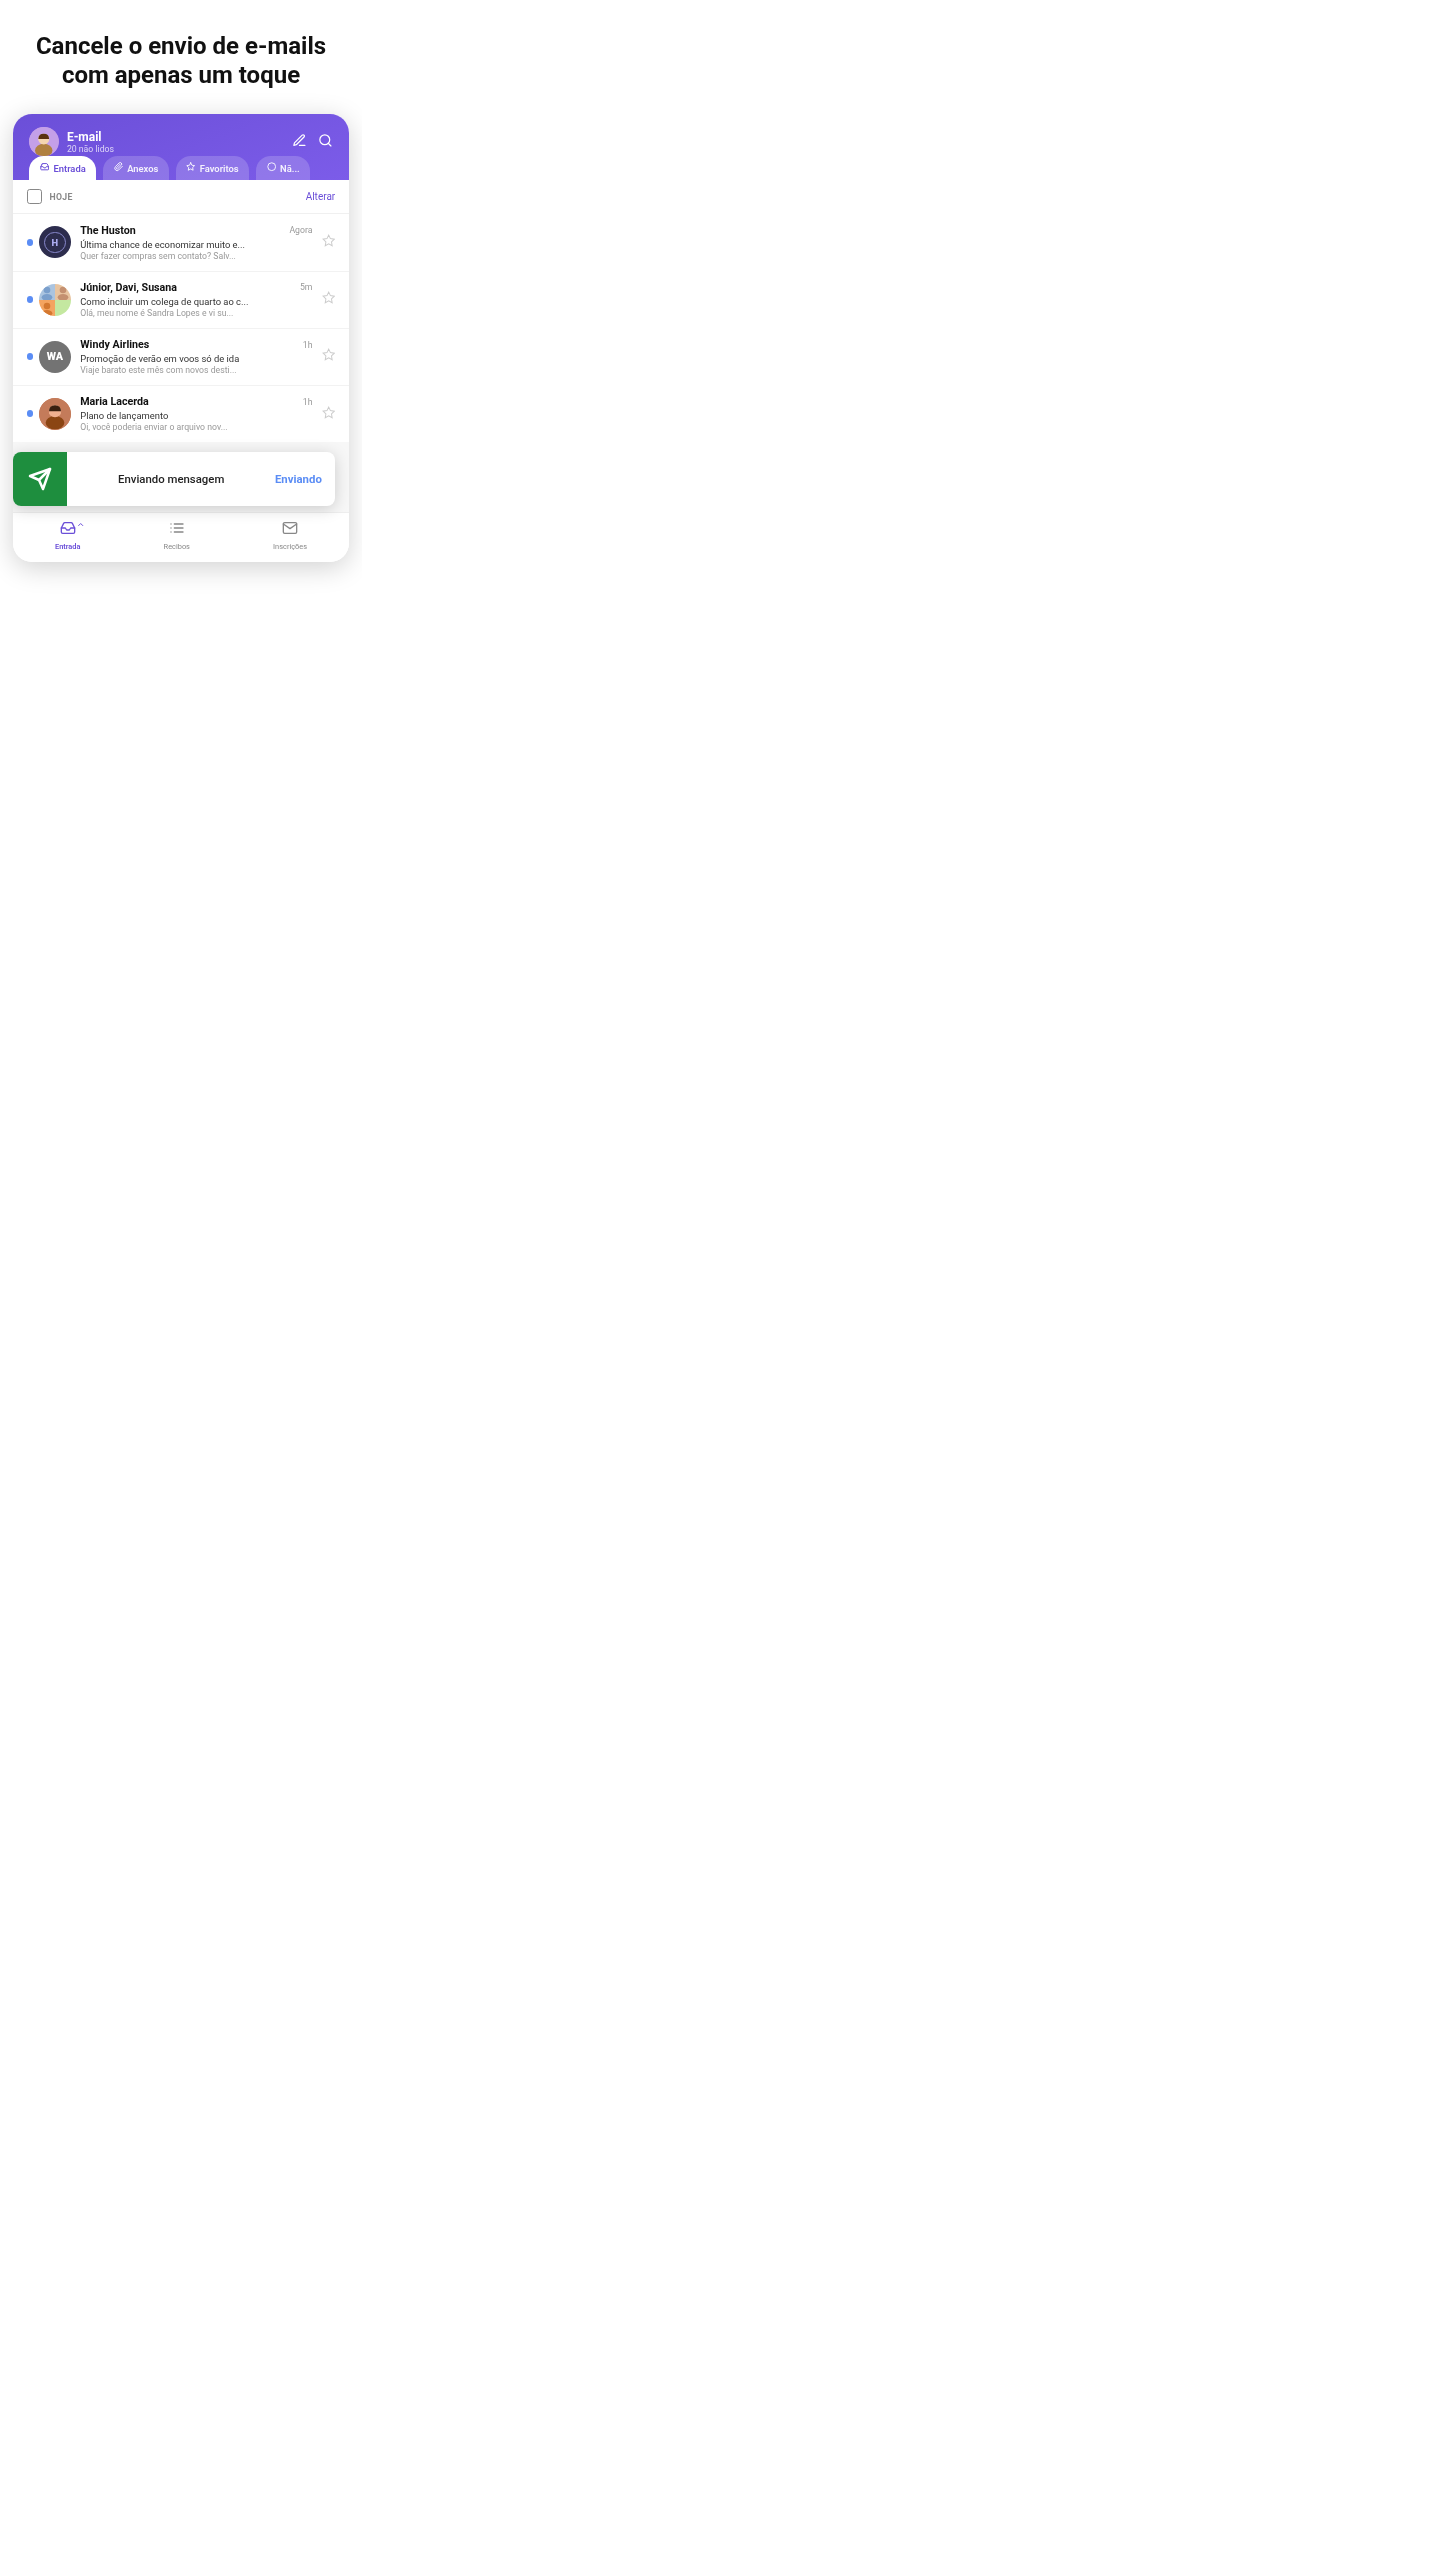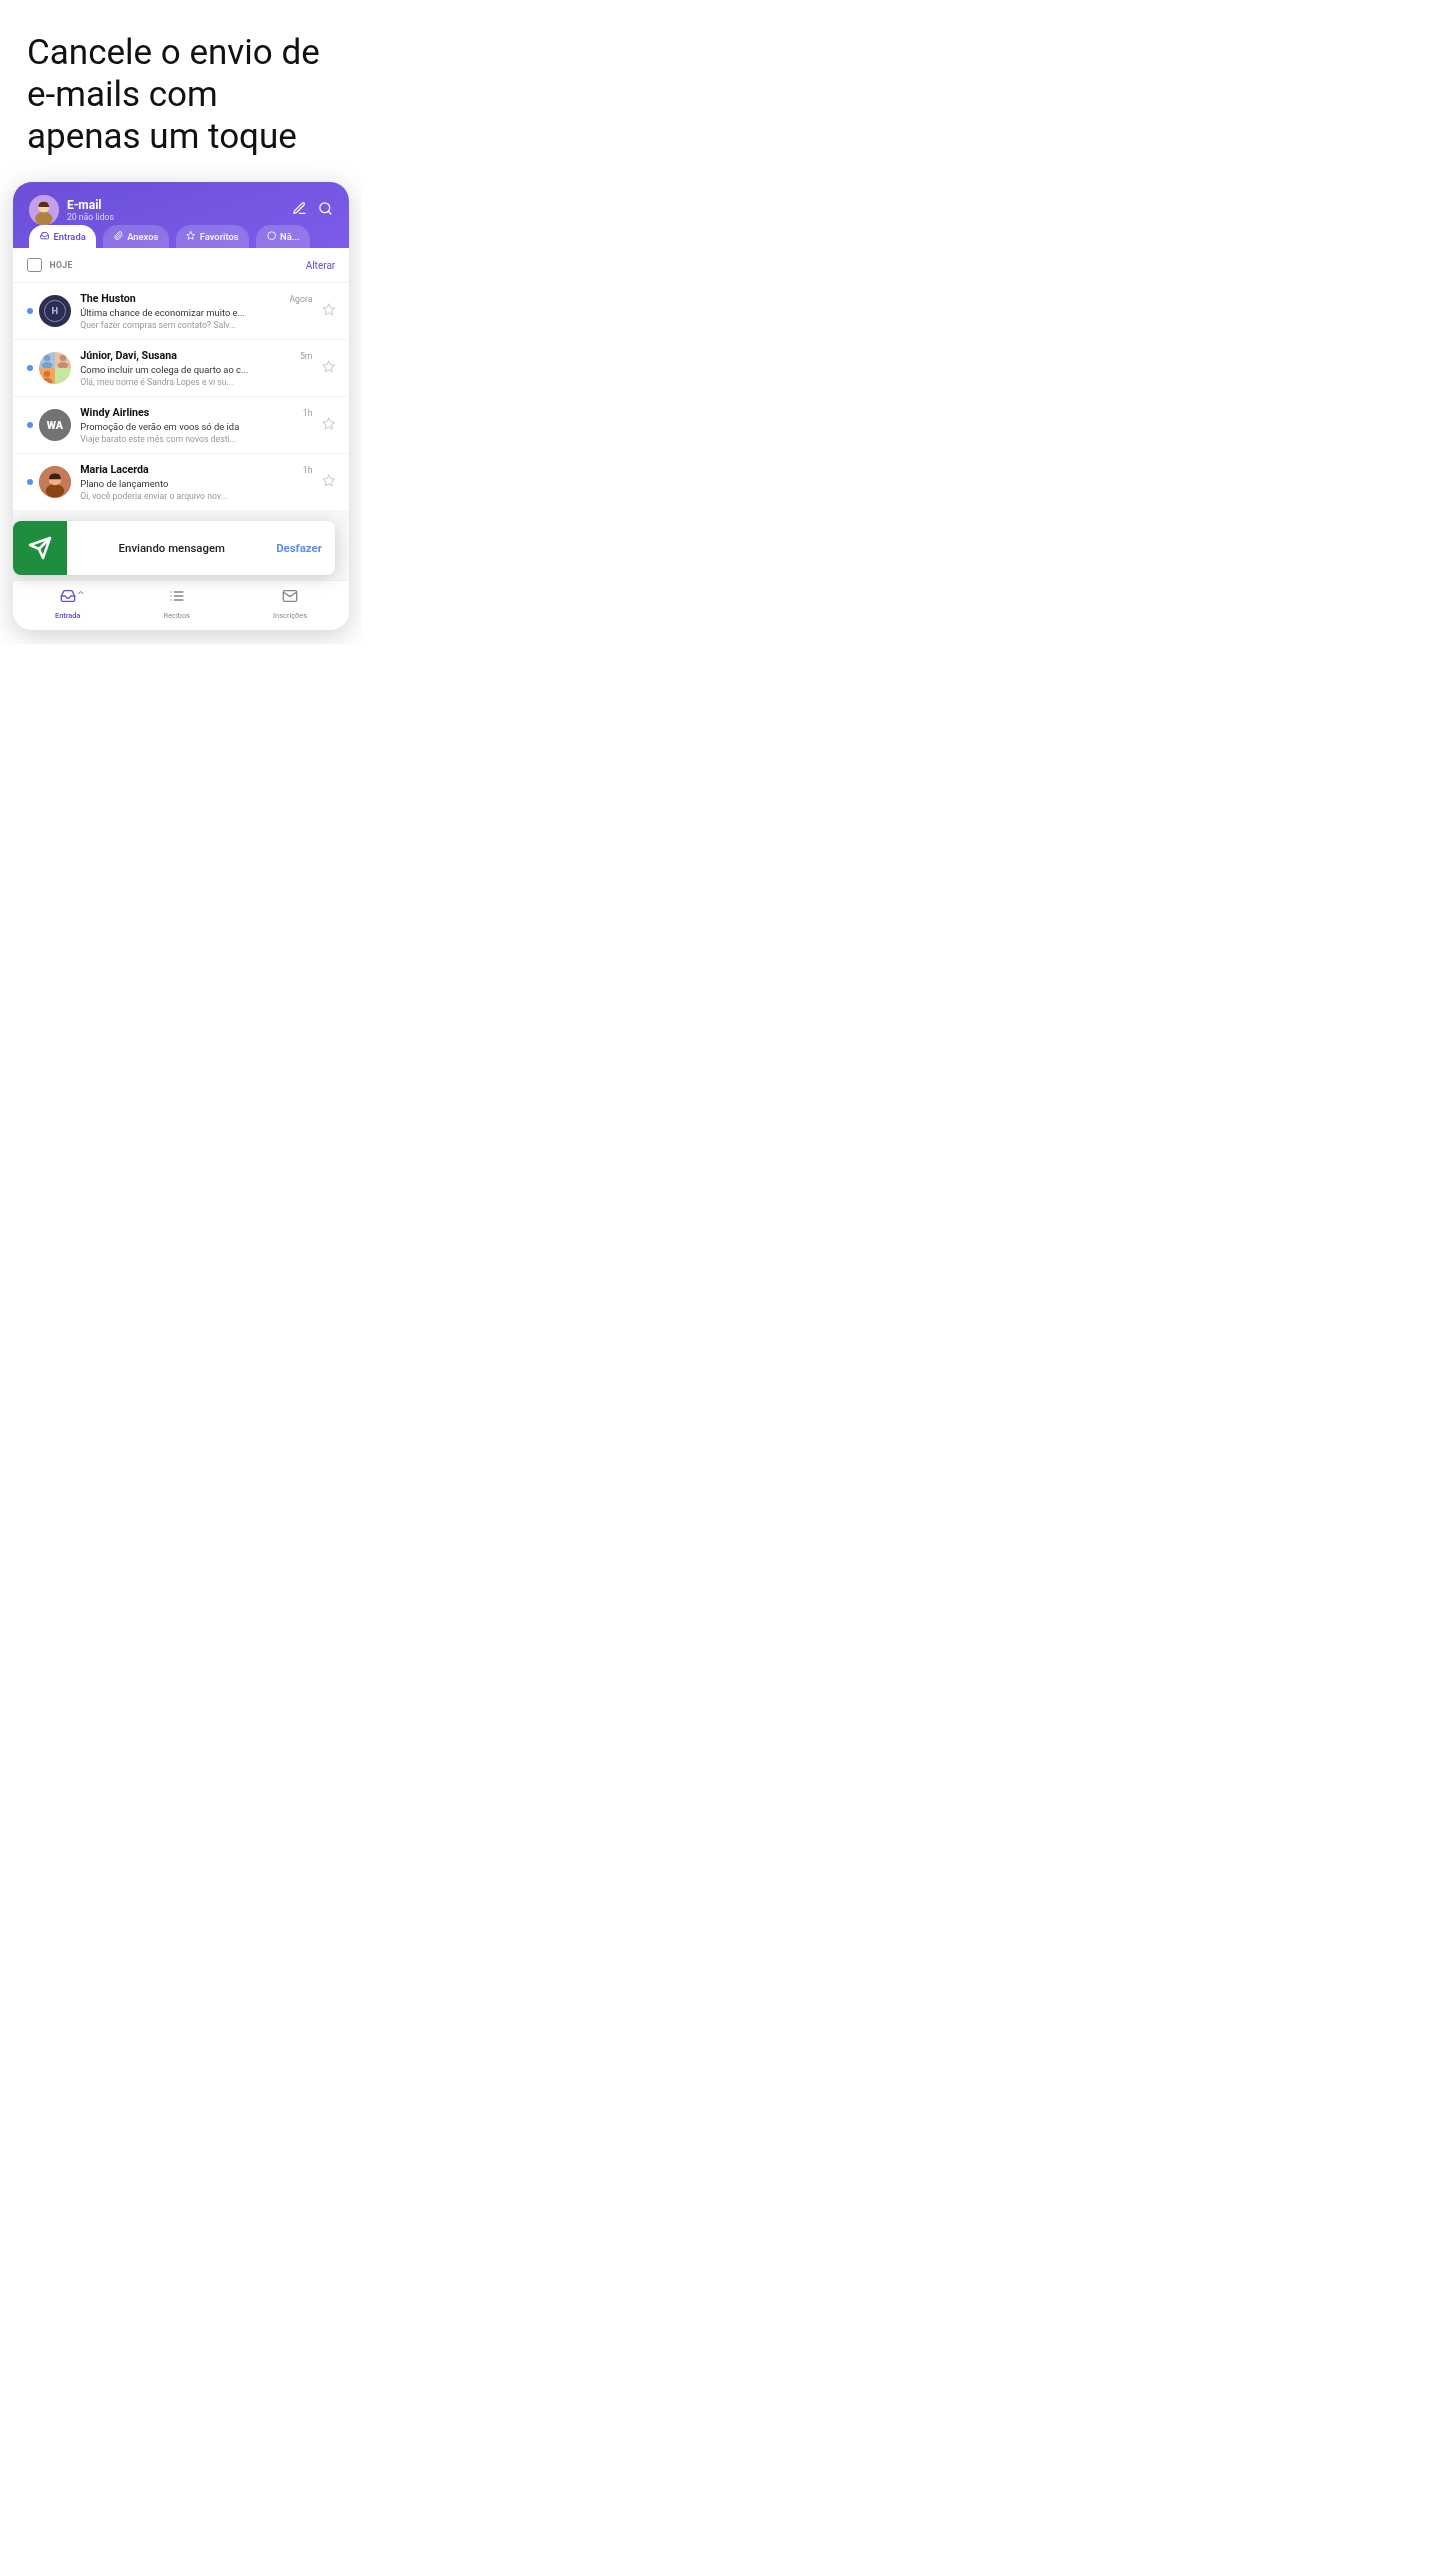--- a/index.html
+++ b/index.html
@@ -7,23 +7,23 @@
 
     body {
       background: #ffffff;
       font-family: -apple-system, BlinkMacSystemFont, 'Segoe UI', Roboto, sans-serif;
       width: 362px;
       min-height: 644px;
       overflow-x: hidden;
     }
 
     .hero-title {
-      text-align: left;
-      font-size: 35px;
-      font-weight: 400;
+      text-align: center;
+      font-size: 24px;
+      font-weight: 700;
       color: #111111;
       padding: 32px 27px 24px 27px;
       line-height: 1.2;
     }
 
     .app-card {
       margin: 0 13.4px;
       border-radius: 19px;
       overflow: hidden;
       box-shadow: 0 5.4px 27px rgba(0,0,0,0.18);
@@ -544,21 +544,21 @@
 
   <div class="sending-area">
     <div class="toast">
       <div class="toast-icon">
         <svg viewBox="0 0 24 24">
           <line x1="22" y1="2" x2="11" y2="13"></line>
           <polygon points="22 2 15 22 11 13 2 9 22 2"></polygon>
         </svg>
       </div>
       <span class="toast-text">Enviando mensagem</span>
-      <span class="toast-undo">Desfazer</span>
+      <span class="toast-undo">Enviando</span>
     </div>
   </div>
 
   <div class="bottom-nav">
     <div class="nav-item">
       <div class="nav-item-icon active">
         <svg width="16" height="16" viewBox="0 0 24 24" fill="none" stroke="#6b4fd8" stroke-width="2" stroke-linecap="round" stroke-linejoin="round">
           <polyline points="22 12 16 12 14 15 10 15 8 12 2 12"></polyline>
           <path d="M5.45 5.11L2 12v6a2 2 0 0 0 2 2h16a2 2 0 0 0 2-2v-6l-3.45-6.89A2 2 0 0 0 16.76 4H7.24a2 2 0 0 0-1.79 1.11z"></path>
         </svg>

